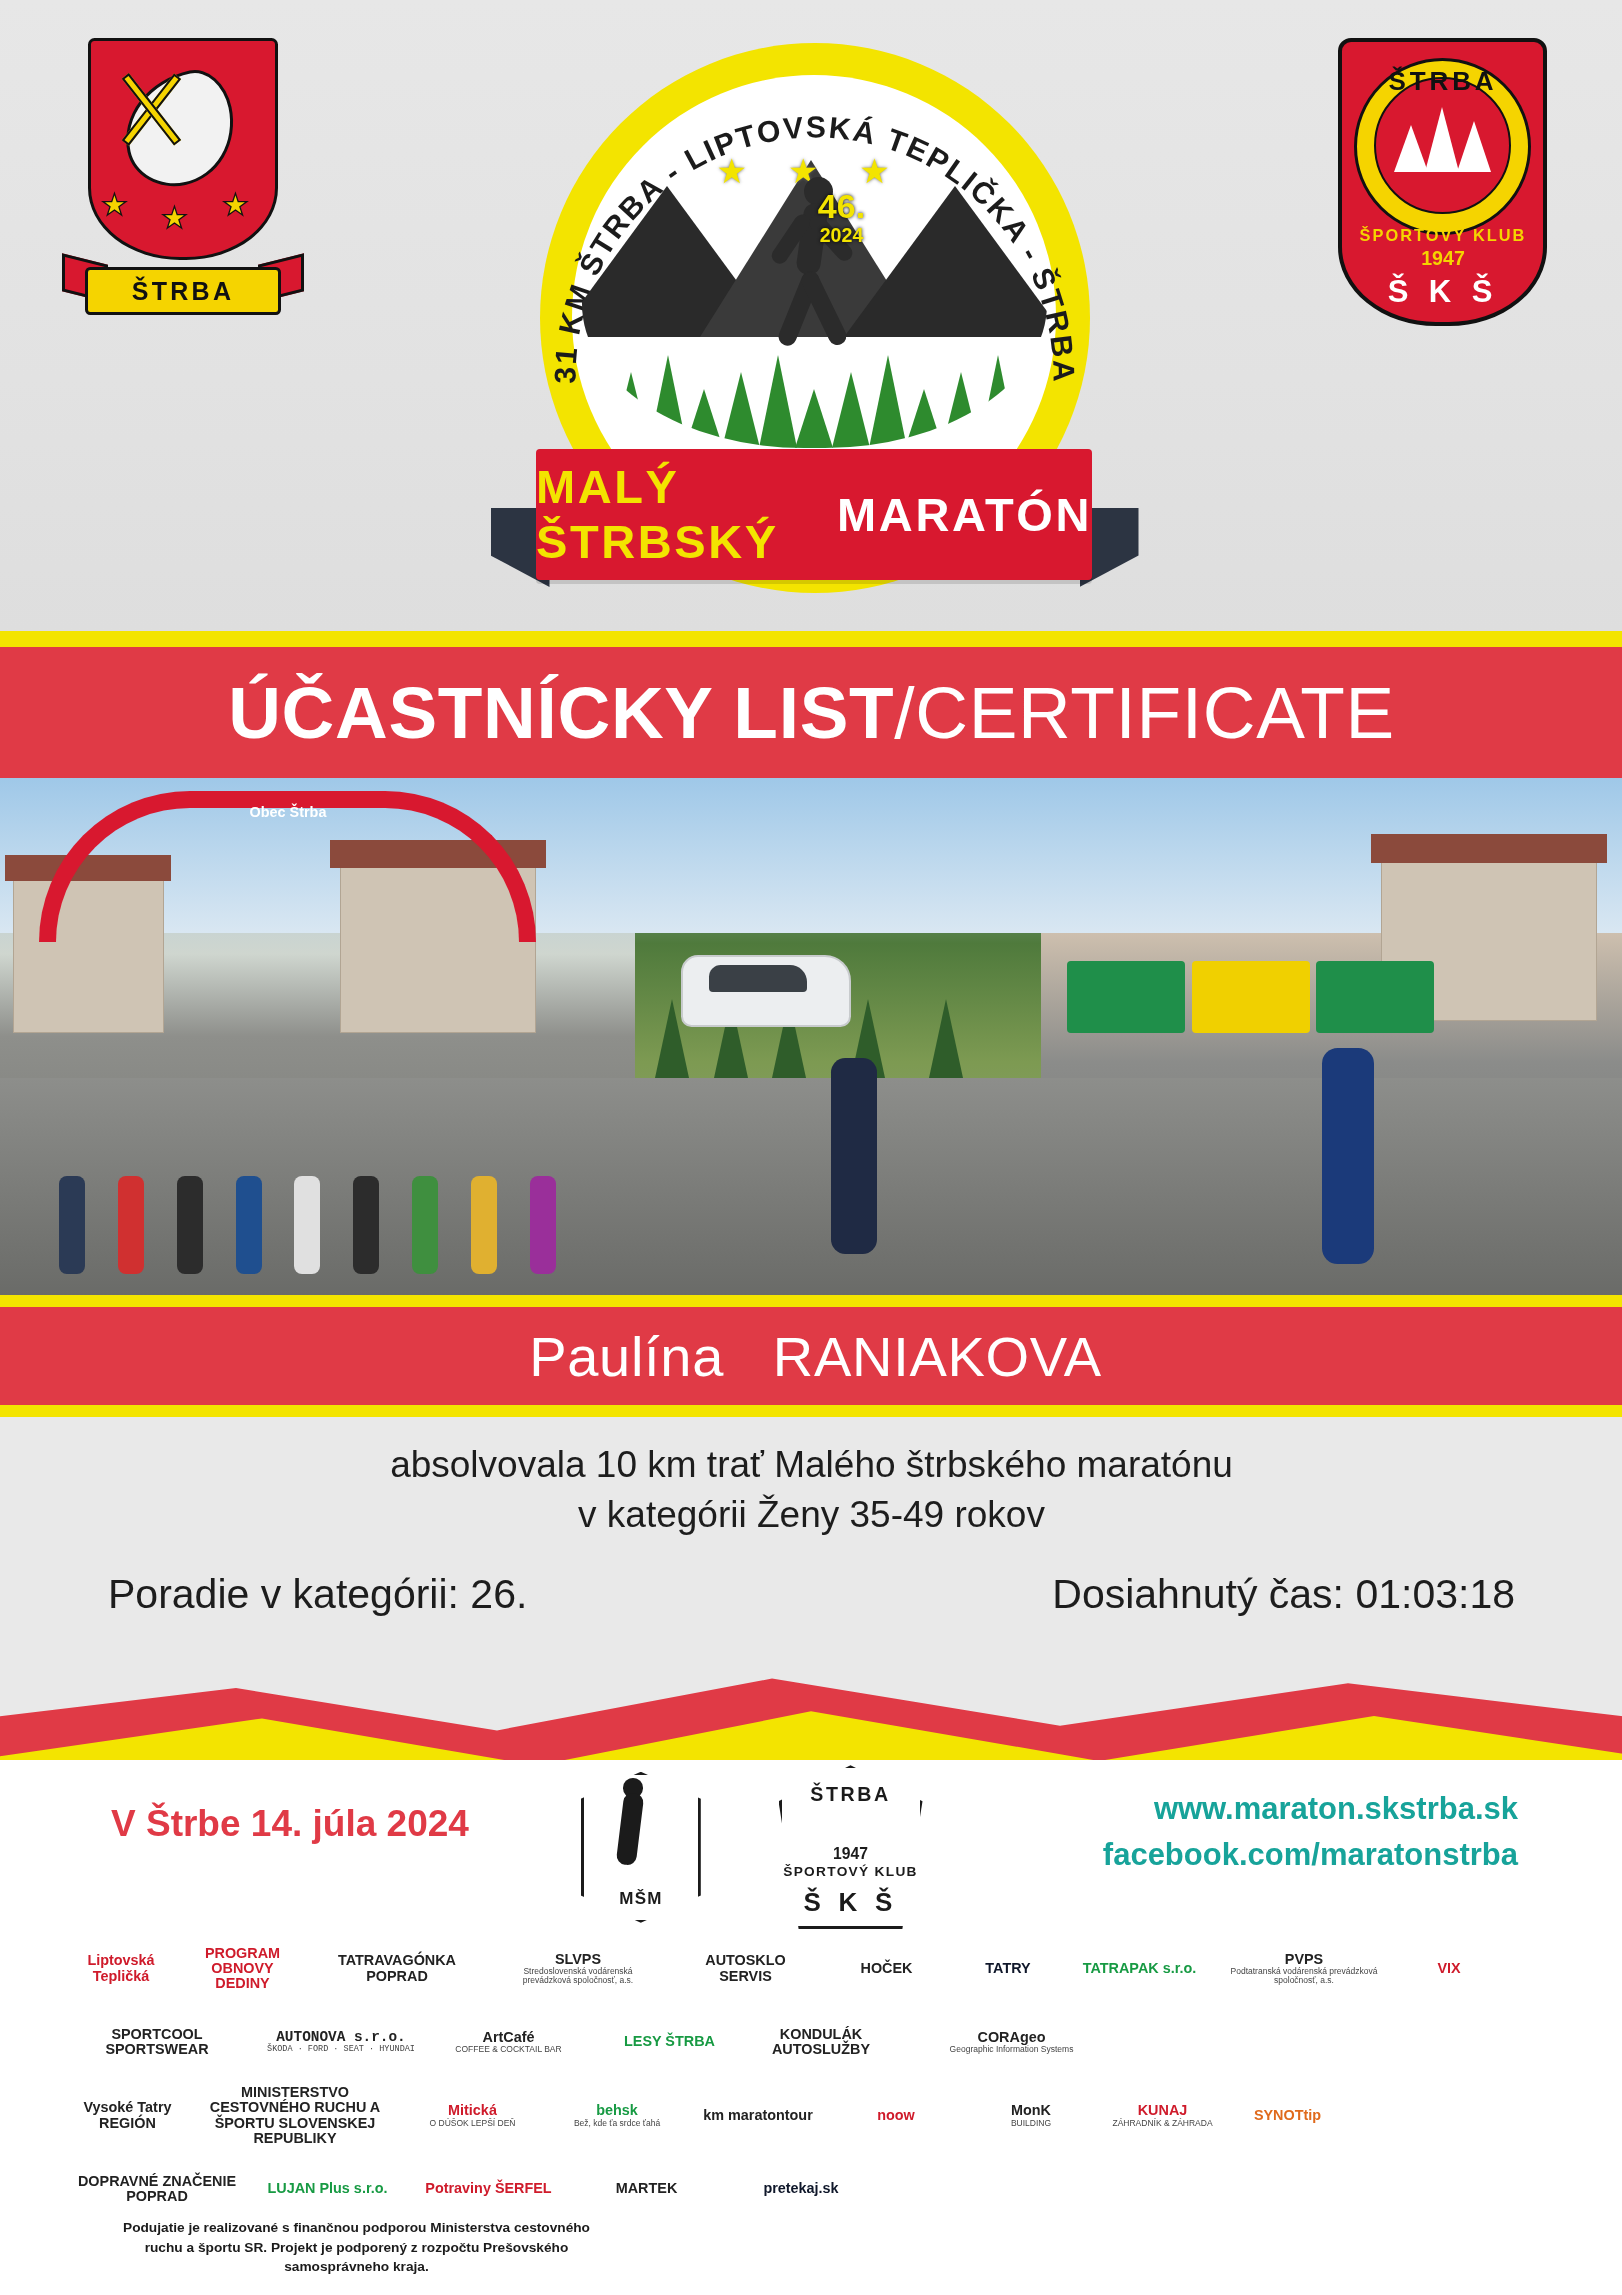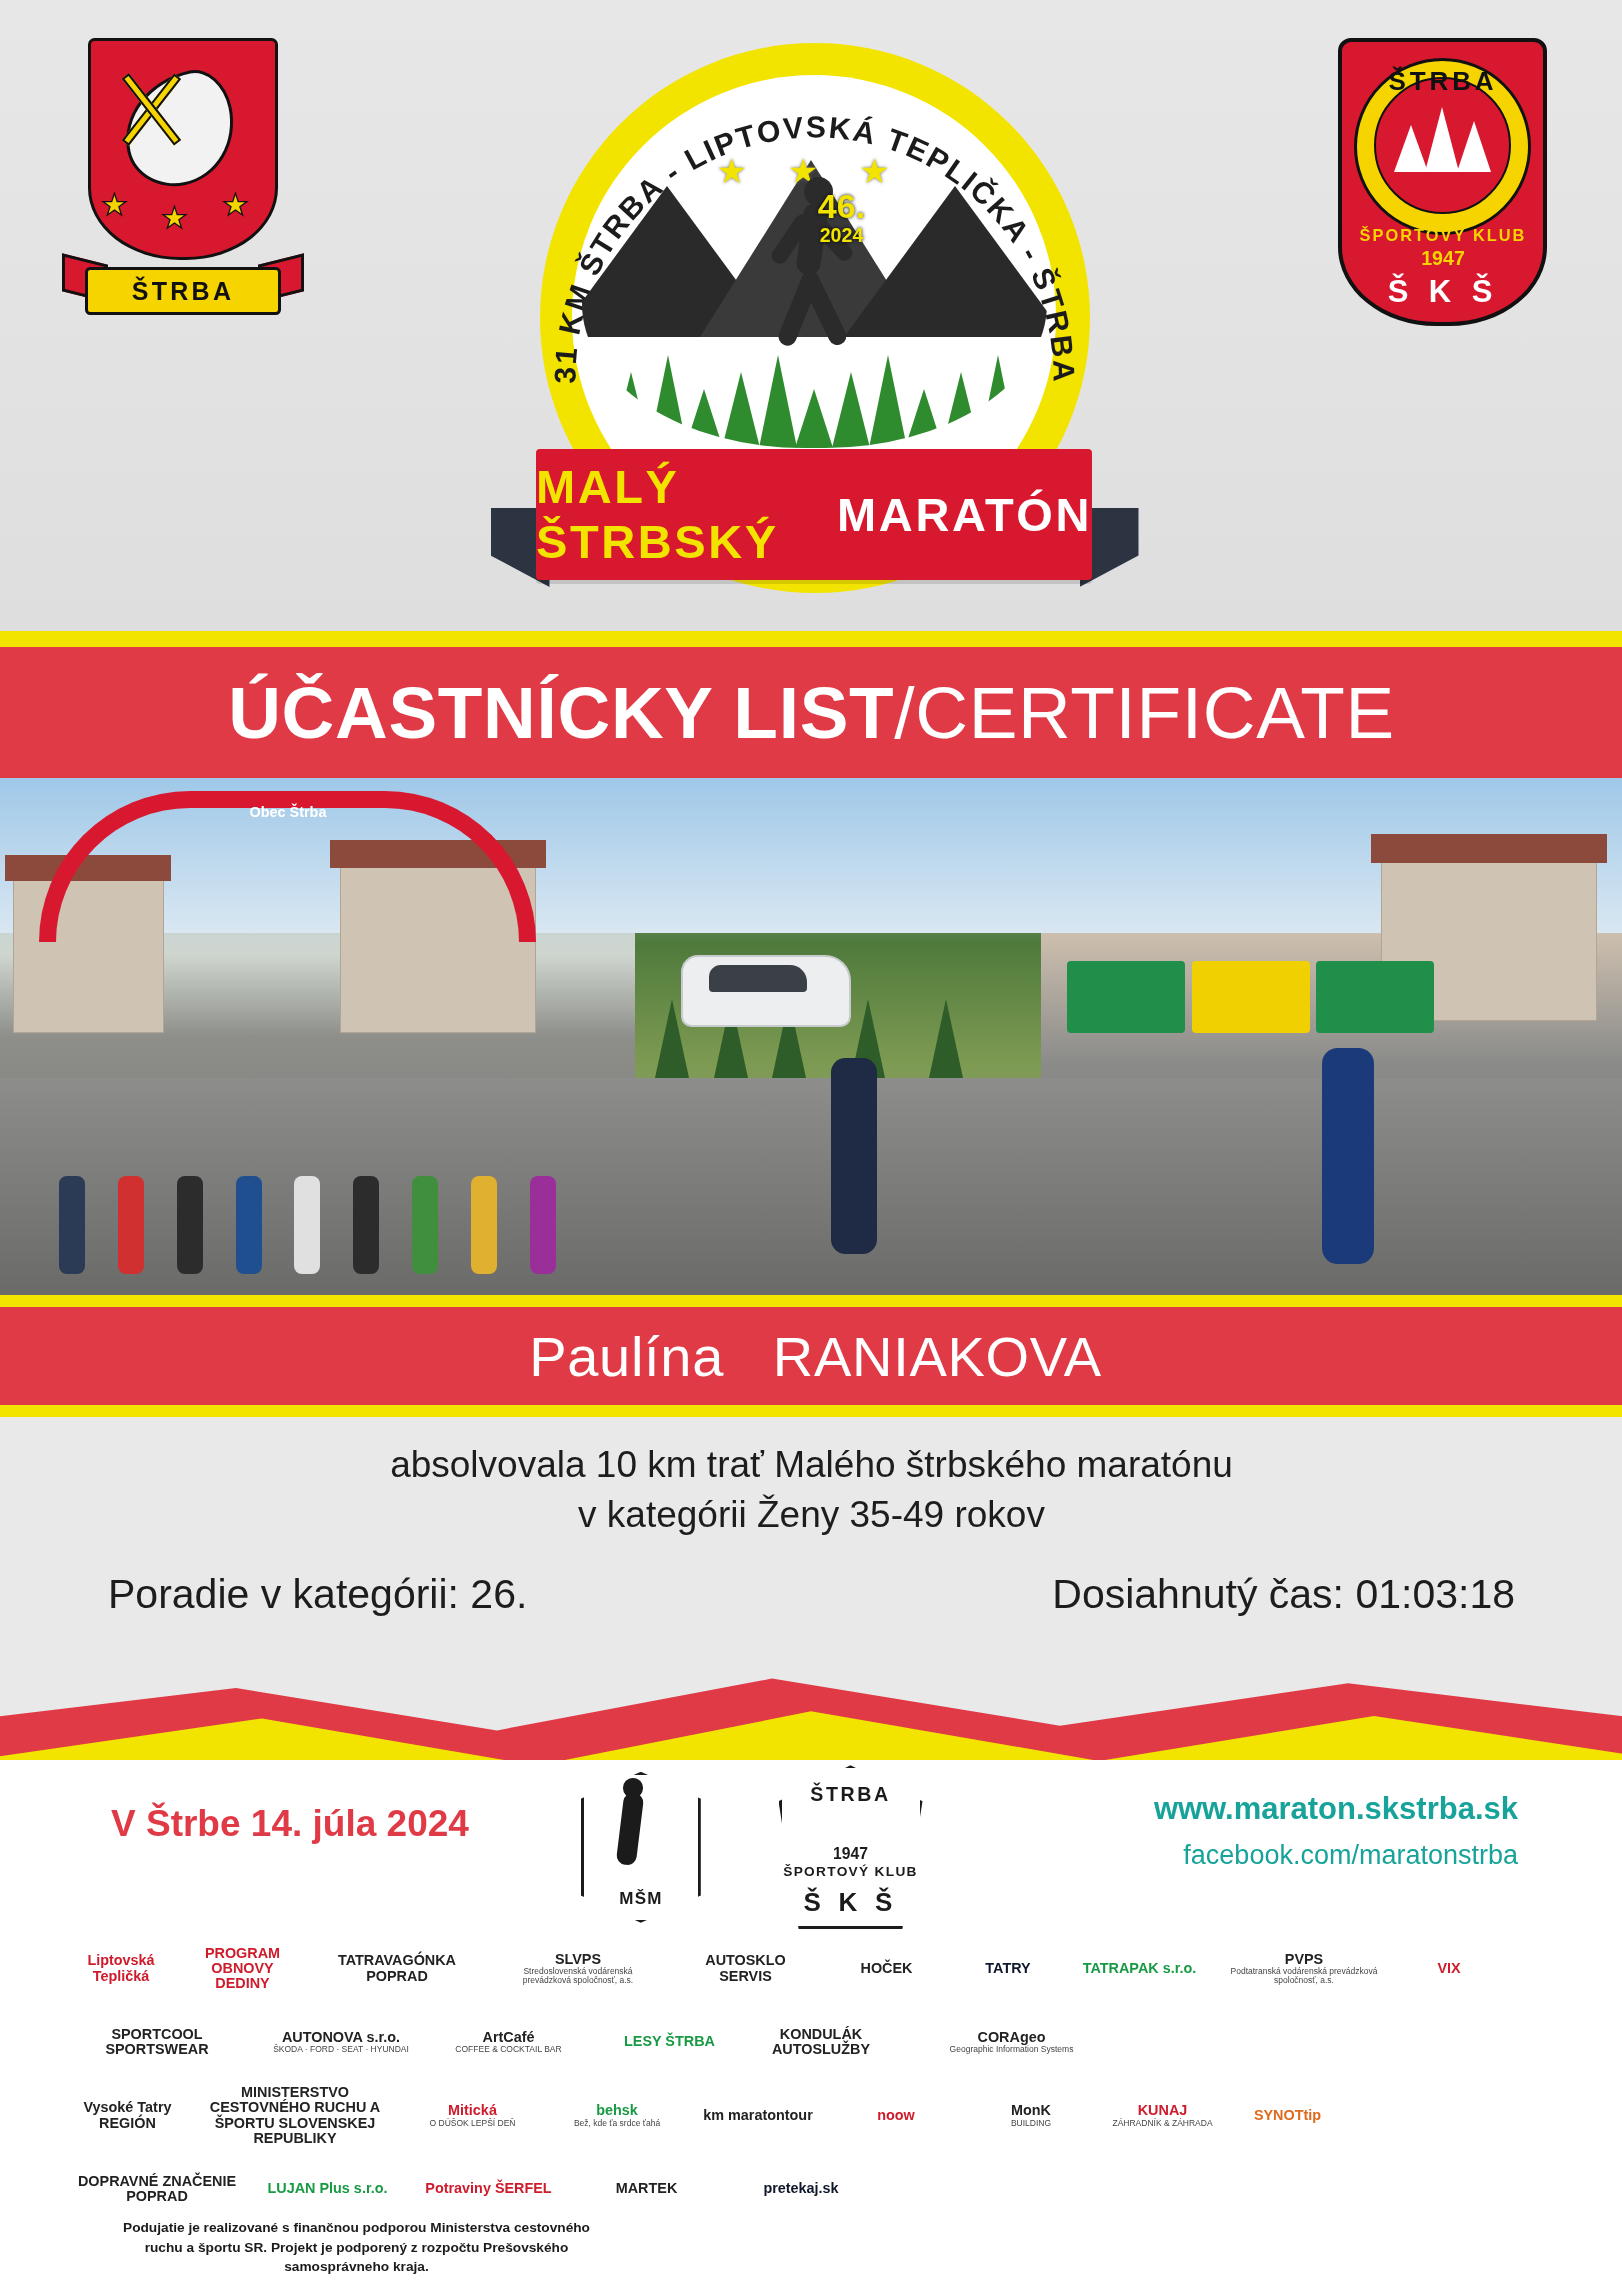--- a/index.html
+++ b/index.html
@@ -389,21 +389,21 @@
   }
 
   .date-line {
     position: absolute; left: 111px; top: 43px;
     color: #e03a46; font-weight: bold; font-size: 37px;
   }
   .links {
     position: absolute; right: 105px; top: 26px; text-align: right;
   }
   .links .web { color: #17a39a; font-weight: bold; font-size: 31px; line-height: 46px; }
-  .links .fb  { color: #17a39a; font-weight: normal; font-size: 27px; line-height: 46px; }
+  .links .fb  { color: #17a39a; font-weight: bold; font-size: 31px; line-height: 46px; }
 
   .msm-logo {
     position: absolute; left: 569px; top: 6.5px; width: 144px; height: 164px;
   }
   .msm-logo .frame {
     position: absolute; left: 11.8px; top: 5.2px; width: 120px; height: 151px;
     border: 3.3px solid #1b1b1b;
     clip-path: polygon(50% 0, 100% 18%, 100% 82%, 50% 100%, 0 82%, 0 18%);
   }
   .msm-logo .fig {
@@ -701,21 +701,21 @@
             <span>PVPS<small>Podtatranská vodárenská prevádzková spoločnosť, a.s.</small></span>
           </div>
           <div class="sp red" style="width:92px;">
             <span>VIX</span>
           </div>
         </div>
       <div class="sp-row" id="sprow2">
           <div class="sp dark" style="width:170px;">
             <span>SPORTCOOL SPORTSWEAR</span>
           </div>
-          <div class="sp dark" style="width:164px;">
+          <div class="sp dark" style="width:164px;font-family:Liberation Mono, monospace;">
             <span>AUTONOVA s.r.o.<small>ŠKODA · FORD · SEAT · HYUNDAI</small></span>
           </div>
           <div class="sp dark" style="width:137px;">
             <span>ArtCafé<small>COFFEE &amp; COCKTAIL BAR</small></span>
           </div>
           <div class="sp green" style="width:105px;margin-left:23px;">
             <span>LESY ŠTRBA</span>
           </div>
           <div class="sp dark" style="width:164px;">
             <span>KONDULÁK AUTOSLUŽBY</span>

